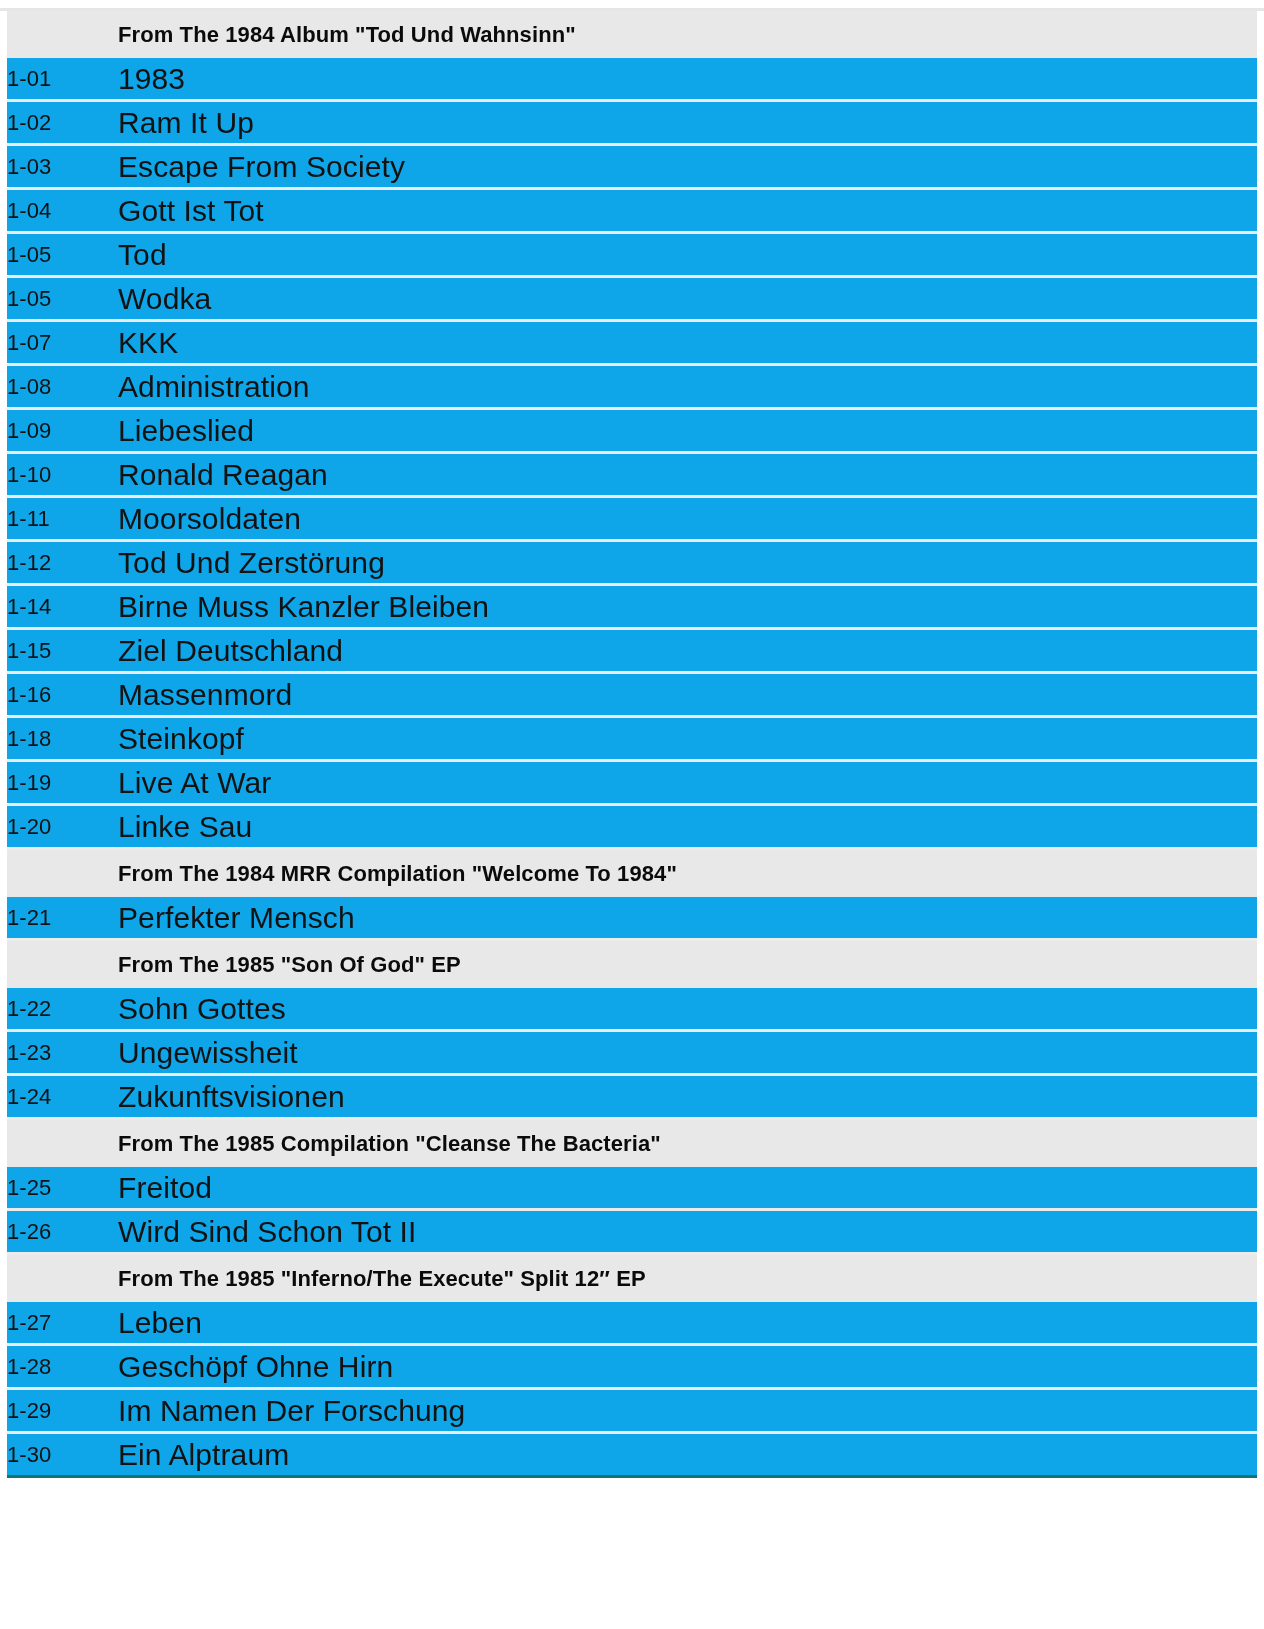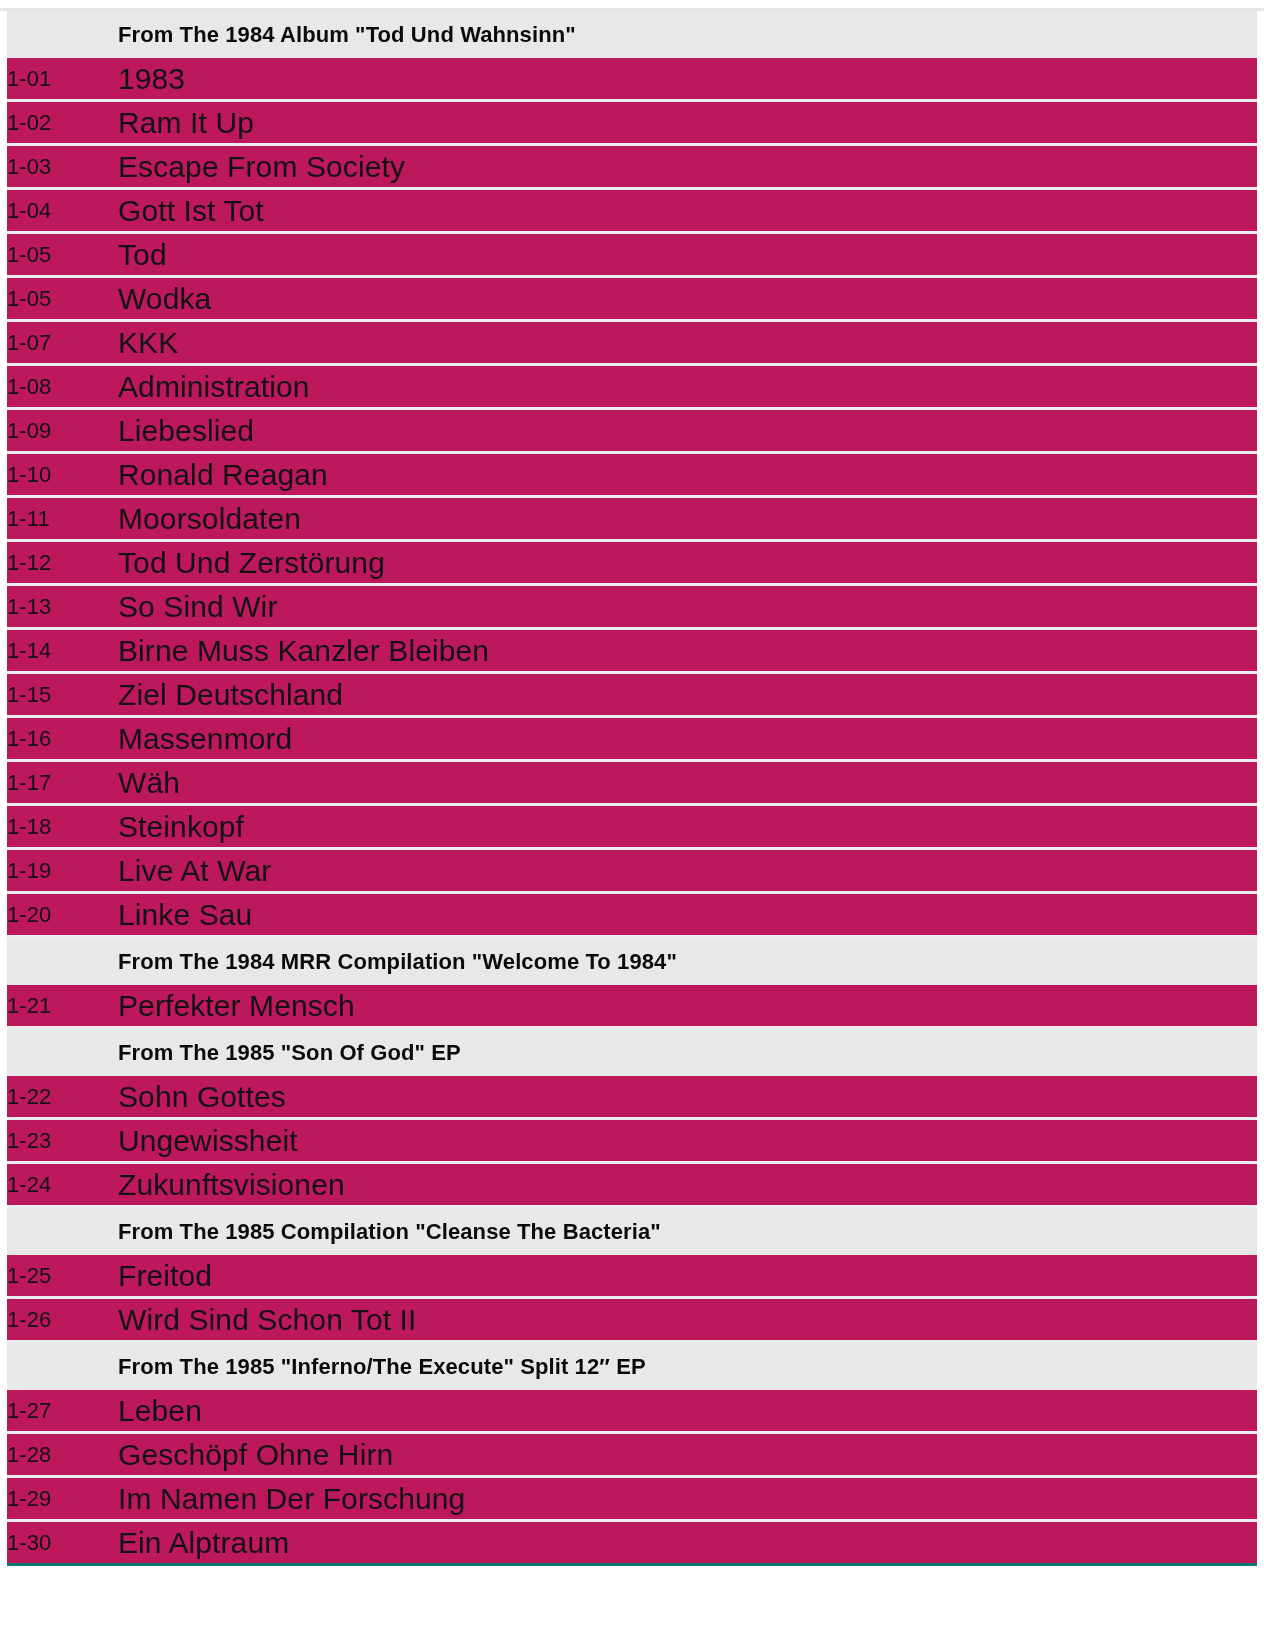--- a/index.html
+++ b/index.html
@@ -38,21 +38,21 @@
   }
 
   table.tracks col.c-pos  { width: 111px; }
   table.tracks col.c-name { width: 1139px; }
 
   tr.track-row > td {
     border-bottom: 3px solid #ececec;
     height: 41px;
     padding: 0;
     vertical-align: middle;
-    background: #be185d;
+    background: #0ea5e9;
   }
 
   tr.header-row > td {
     background: #e8e8e8;
     border-bottom: 0;
     height: 47px;
     padding: 0;
     vertical-align: middle;
   }
 
@@ -149,40 +149,32 @@
         </tr>
         <tr class="track-row">
           <td class="pos">1-11</td>
           <td class="title">Moorsoldaten</td>
         </tr>
         <tr class="track-row">
           <td class="pos">1-12</td>
           <td class="title">Tod Und Zerstörung</td>
         </tr>
         <tr class="track-row">
-          <td class="pos">1-13</td>
-          <td class="title">So Sind Wir</td>
-        </tr>
-        <tr class="track-row">
           <td class="pos">1-14</td>
           <td class="title">Birne Muss Kanzler Bleiben</td>
         </tr>
         <tr class="track-row">
           <td class="pos">1-15</td>
           <td class="title">Ziel Deutschland</td>
         </tr>
         <tr class="track-row">
           <td class="pos">1-16</td>
           <td class="title">Massenmord</td>
         </tr>
         <tr class="track-row">
-          <td class="pos">1-17</td>
-          <td class="title">Wäh</td>
-        </tr>
-        <tr class="track-row">
           <td class="pos">1-18</td>
           <td class="title">Steinkopf</td>
         </tr>
         <tr class="track-row">
           <td class="pos">1-19</td>
           <td class="title">Live At War</td>
         </tr>
         <tr class="track-row">
           <td class="pos">1-20</td>
           <td class="title">Linke Sau</td>

